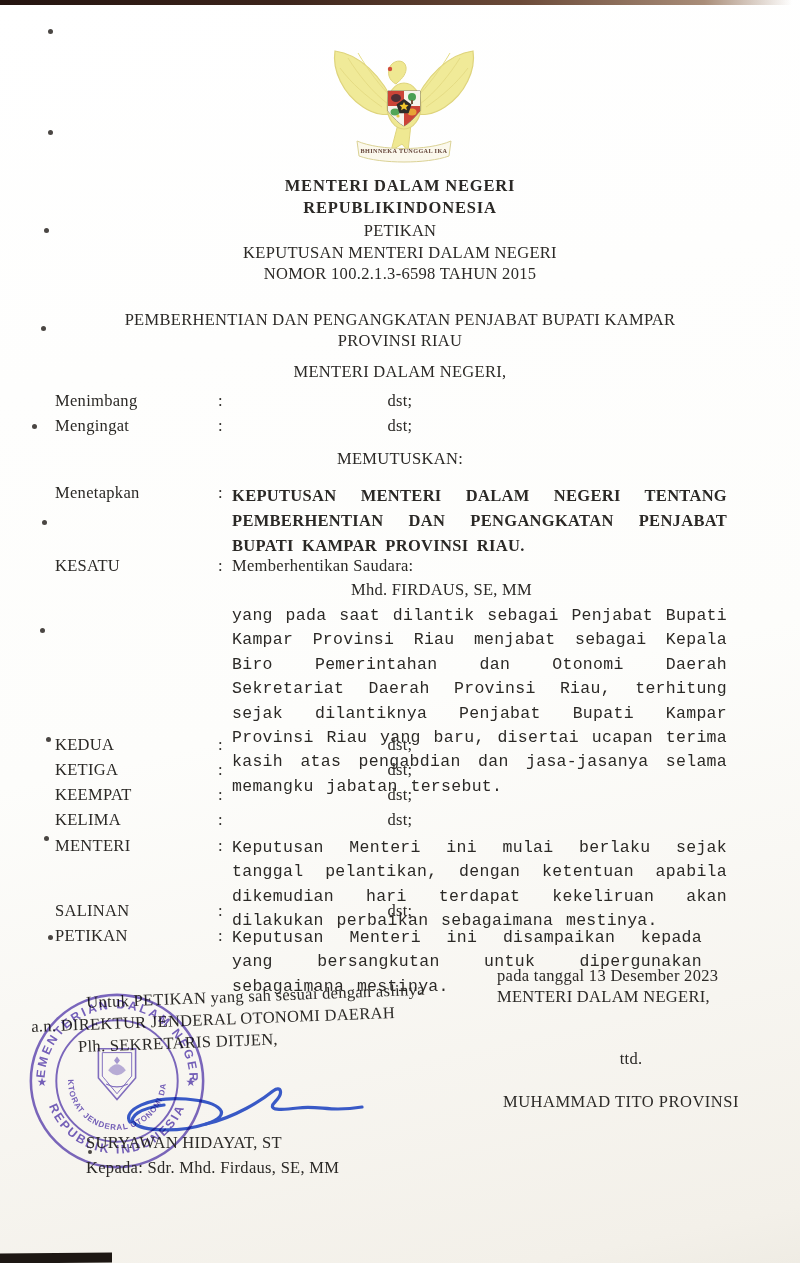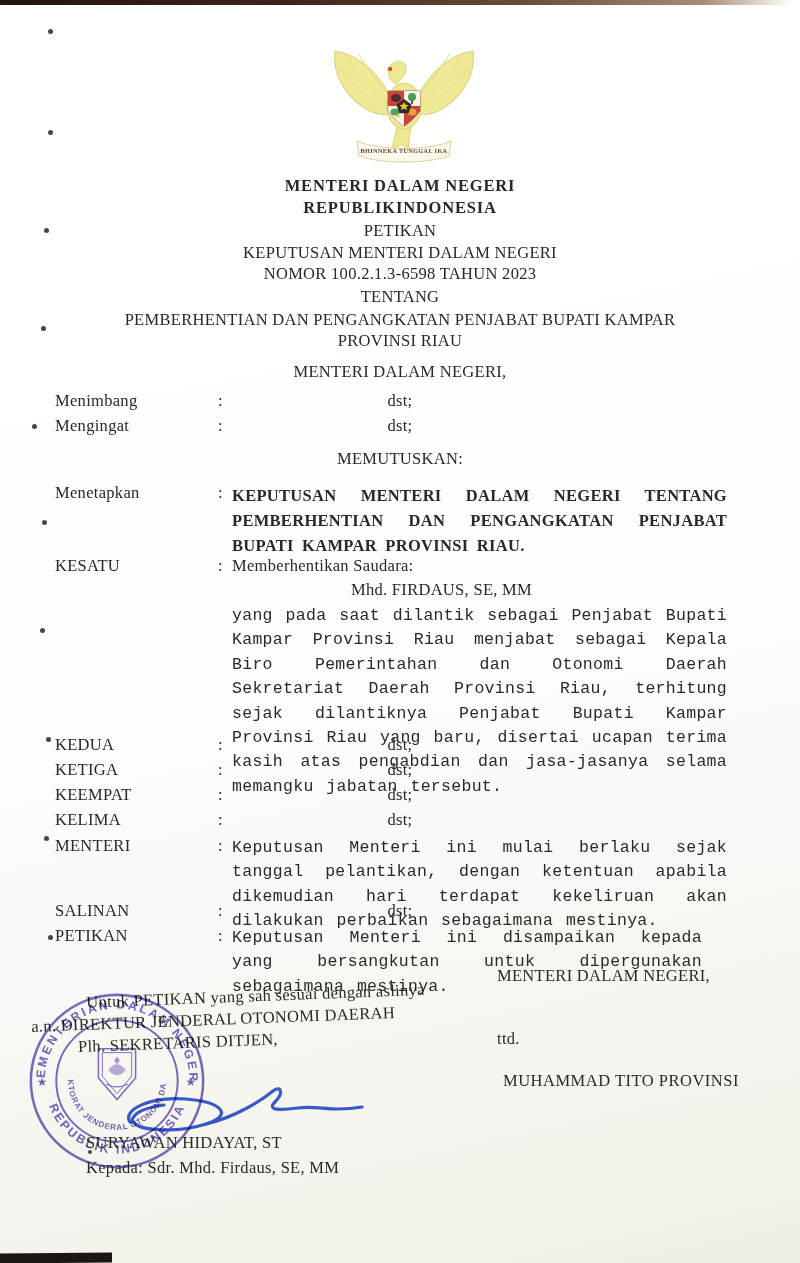--- a/index.html
+++ b/index.html
@@ -26,21 +26,21 @@
   .row{position:absolute;left:55px;right:55px;}
   .lbl{position:absolute;left:0;top:0;white-space:nowrap;}
   .colon{position:absolute;left:163px;top:0;}
   .content{position:absolute;left:177px;top:0;width:495px;}
   .justify{text-align:justify;line-height:24.4px;word-spacing:2.5px;font-family:Liberation Mono, monospace;}
   .caps-justify{text-align:justify;line-height:25px;word-spacing:4px;font-weight:bold;}
   .dstval{position:absolute;left:0;right:0;text-align:center;top:0;}
   .name-line{text-align:center;transform:translateX(-38px);}
   
   .signoff{left:497px;top:966px;width:268px;line-height:20.5px;}
-  .signoff .ttd{text-align:left;margin-top:42px;}
+  .signoff .ttd{text-align:center;margin-top:42px;}
   .signoff .minister-name{margin-top:22px;margin-left:6px;letter-spacing:0.5px;}
   
   .attest{left:28px;top:994px;width:440px;line-height:22px;transform:rotate(-2.2deg);transform-origin:left top;}
   .attest .l1{margin-left:58px;}
   .attest .l2{margin-left:2px;}
   .attest .l3{margin-left:48px;}
   .stamp-wrap{left:24px;top:988px;width:186px;height:186px;mix-blend-mode:multiply;opacity:.92;}
   .sig-wrap{left:112px;top:1078px;width:268px;height:66px;mix-blend-mode:multiply;}
   .emblem-wrap{left:328px;top:44px;width:152px;height:122px;opacity:.95;}
 </style>
@@ -101,22 +101,21 @@
 
       <path d="M29,97 C52,107 100,107 123,97 L121,112 C99,120 53,120 31,112 Z" fill="#fbf8ec" stroke="#d8cf8f" stroke-width="1"></path>
       <text x="76" y="109" text-anchor="middle" font-size="6.2" letter-spacing="0.4" fill="#5c3a2e" font-family="Liberation Serif, serif" font-weight="bold">BHINNEKA TUNGGAL IKA</text>
     </svg>
   </div>
 
   <div class="abs ctr bold" style="top:176px;letter-spacing:0.8px">MENTERI DALAM NEGERI</div>
   <div class="abs ctr bold" style="top:198px;letter-spacing:0.8px">REPUBLIKINDONESIA</div>
   <div class="abs ctr" style="top:221px">PETIKAN</div>
   <div class="abs ctr" style="top:243px">KEPUTUSAN MENTERI DALAM NEGERI</div>
-  <div class="abs ctr" style="top:264px">NOMOR 100.2.1.3-6598 TAHUN 2023</div>
-  <div class="abs ctr" style="top:287px">TENTANG</div>
+  <div class="abs ctr" style="top:264px">NOMOR 100.2.1.3-6598 TAHUN 2015</div>
   <div class="abs ctr" style="top:331px">PROVINSI RIAU</div>
   <div class="abs ctr" style="top:310px">PEMBERHENTIAN DAN PENGANGKATAN PENJABAT BUPATI KAMPAR</div>
   <div class="abs ctr" style="top:362px">MENTERI DALAM NEGERI,</div>
 
   <div class="row" style="top:391px">
     <span class="lbl">Menimbang</span>
     <span class="colon">:</span>
     <span class="dstval">dst;</span>
   </div>
   <div class="row" style="top:416px">
@@ -178,20 +177,21 @@
     <span class="dstval">dst;</span>
   </div>
 
   <div class="row" style="top:926px">
     <span class="lbl">PETIKAN</span>
     <span class="colon">:</span>
     <div class="content justify" style="width:470px">Keputusan Menteri ini disampaikan kepada yang bersangkutan untuk dipergunakan sebagaimana mestinya.</div>
   </div>
 
   <div class="abs signoff">
+    <div>pada tanggal 13 Desember 2023</div>
     <div>MENTERI DALAM NEGERI,</div>
     <div class="ttd">ttd.</div>
     <div class="minister-name">MUHAMMAD TITO PROVINSI</div>
   </div>
 
   <div class="abs attest">
     <div class="l1">Untuk PETIKAN yang sah sesuai dengan aslinya</div>
     <div class="l2">a.n. DIREKTUR JENDERAL OTONOMI DAERAH</div>
     <div class="l3">Plh. SEKRETARIS DITJEN,</div>
   </div>

